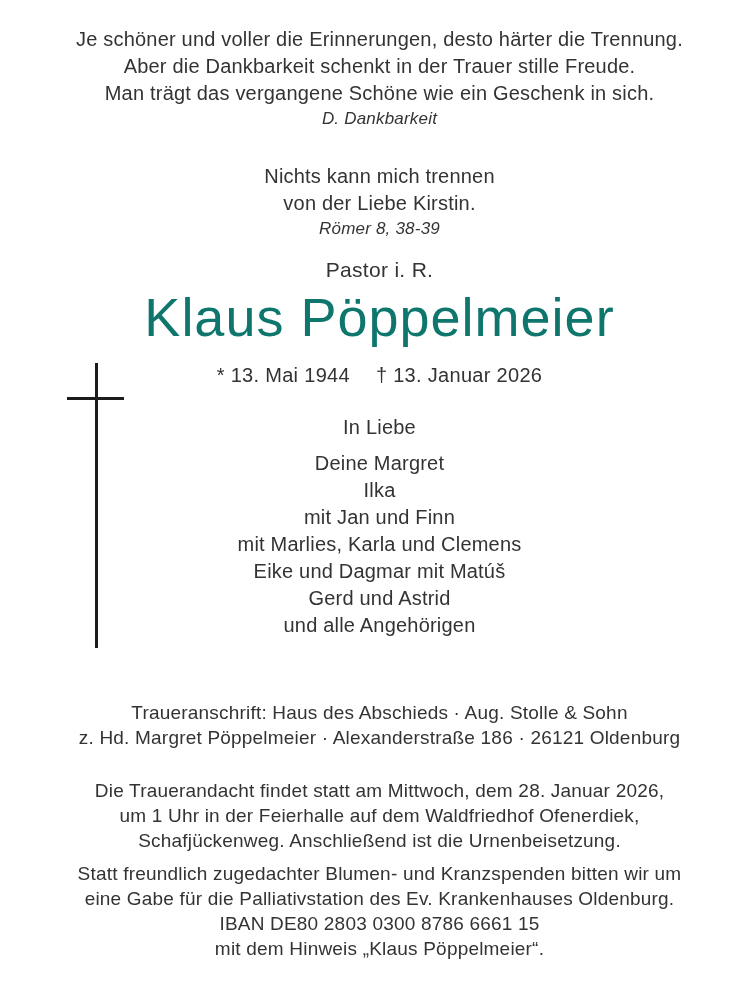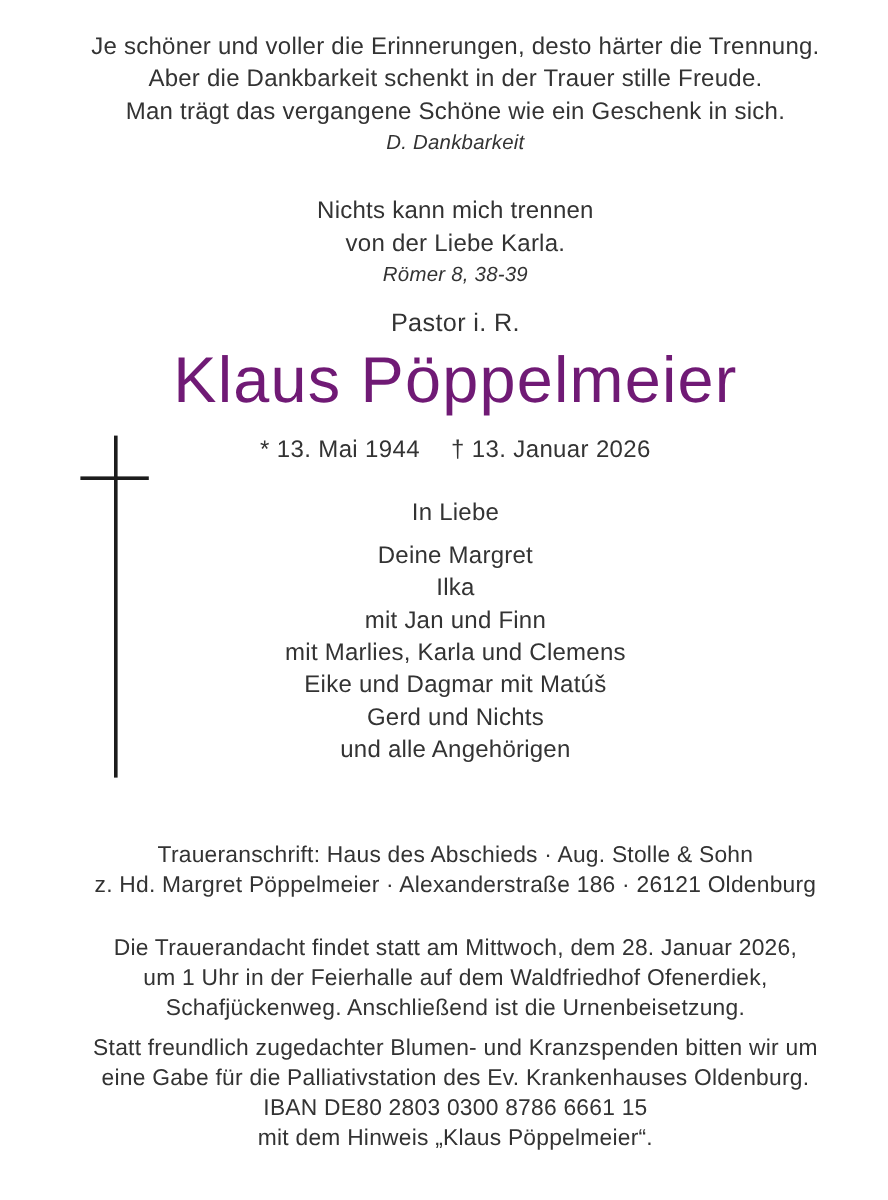--- a/index.html
+++ b/index.html
@@ -42,21 +42,21 @@
   .pastor-title {
     font-size: 21px;
     line-height: 27px;
     letter-spacing: 0.3px;
   }
   .deceased-name {
     font-size: 54px;
     line-height: 58px;
     letter-spacing: 1px;
     font-weight: normal;
-    color: #701a75;
+    color: #0f766e;
   }
   .dates {
     font-size: 20px;
     letter-spacing: 0.3px;
   }
   .dates .death-date {
     margin-left: 26px;
   }
   
   .cross {
@@ -96,41 +96,41 @@
 
   <div class="block" style="top:26px">
     <div class="body-text">Je schöner und voller die Erinnerungen, desto härter die Trennung.</div>
     <div class="body-text">Aber die Dankbarkeit schenkt in der Trauer stille Freude.</div>
     <div class="body-text">Man trägt das vergangene Schöne wie ein Geschenk in sich.</div>
     <div class="italic-small">D. Dankbarkeit</div>
   </div>
 
   <div class="block" style="top:163px">
     <div class="body-text">Nichts kann mich trennen</div>
-    <div class="body-text">von der Liebe Karla.</div>
+    <div class="body-text">von der Liebe Kirstin.</div>
     <div class="italic-small">Römer 8, 38-39</div>
   </div>
 
   <div class="block pastor-title" style="top:256px">Pastor i. R.</div>
 
   <div class="block deceased-name" style="top:288px">Klaus Pöppelmeier</div>
 
   <div class="block dates" style="top:364px">
     <span>* 13. Mai 1944</span><span class="death-date">† 13. Januar 2026</span>
   </div>
 
   <div class="block body-text" style="top:414px">In Liebe</div>
 
   <div class="block" style="top:450px">
     <div class="body-text">Deine Margret</div>
     <div class="body-text">Ilka</div>
     <div class="body-text">mit Jan und Finn</div>
     <div class="body-text">mit Marlies, Karla und Clemens</div>
     <div class="body-text">Eike und Dagmar mit Matúš</div>
-    <div class="body-text">Gerd und Nichts</div>
+    <div class="body-text">Gerd und Astrid</div>
     <div class="body-text">und alle Angehörigen</div>
   </div>
 
   <div class="block" style="top:700px">
     <div class="tight-text">Traueranschrift: Haus des Abschieds · Aug. Stolle &amp; Sohn</div>
     <div class="tight-text">z. Hd. Margret Pöppelmeier · Alexanderstraße 186 · 26121 Oldenburg</div>
   </div>
 
   <div class="block" style="top:778px">
     <div class="tight-text">Die Trauerandacht findet statt am Mittwoch, dem 28. Januar 2026,</div>

